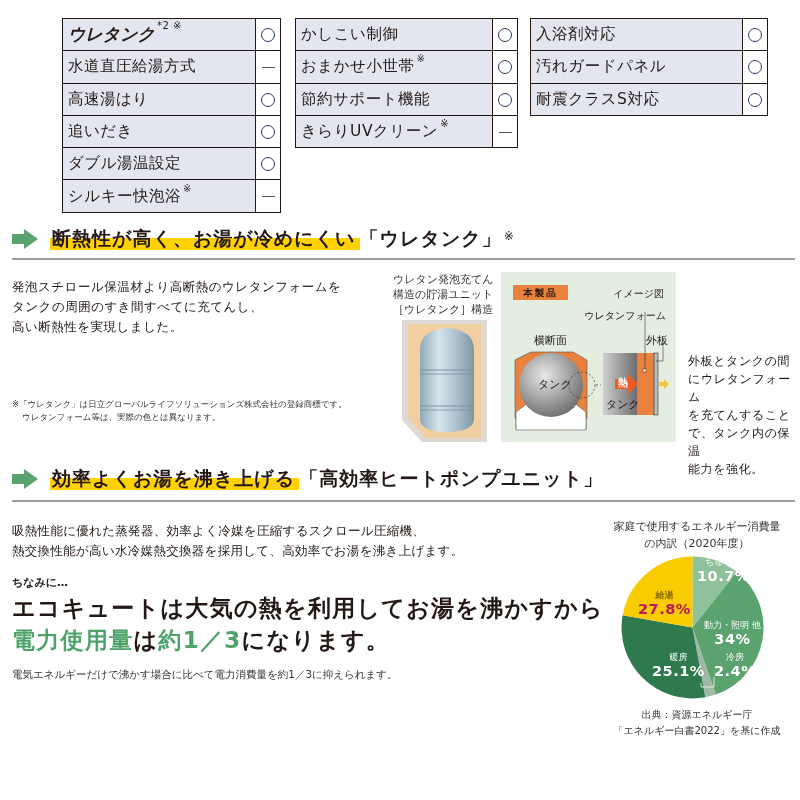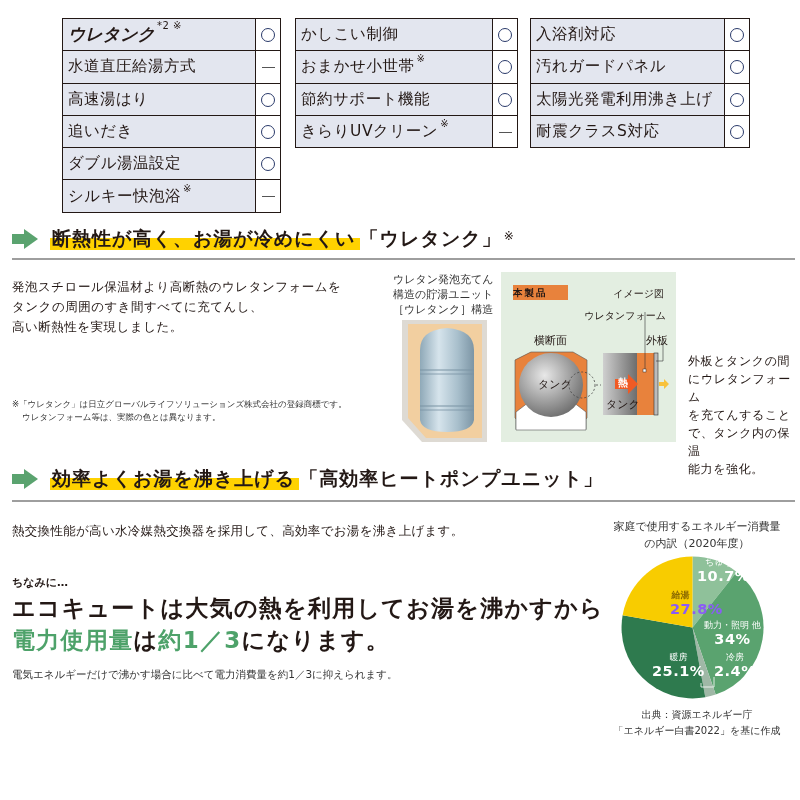--- a/index.html
+++ b/index.html
@@ -9,21 +9,21 @@
     
     .ftable { position: absolute; top: 18px; border-collapse: collapse; }
     .ftable td { border: 1px solid #231815; height: 32.3px; font-size: 15.5px; }
     .ftable td.lbl { background: #e3e6ef; padding-left: 5px; white-space: nowrap; letter-spacing: 0.5px; }
     .ftable td.mark { background: #ffffff; width: 25px; text-align: center; }
     .ft1 { left: 62px; }
     .ft1 td.lbl { width: 193px; }
     .ft2 { left: 295px; padding-left: 17px; }
     .ft2 td.lbl { width: 197px; }
     .ft3 { left: 530px; }
-    .ft3 td.lbl { width: 194px; }
+    .ft3 td.lbl { width: 212px; }
     .ftable td.small { font-size: 11.5px; letter-spacing: -0.3px; }
     .ring { display: inline-block; width: 14px; height: 14px; border: 1.3px solid #2a3a6a; border-radius: 50%; vertical-align: middle; }
     .dash { display: inline-block; width: 13px; height: 1px; background: #555; vertical-align: middle; }
     .sup { font-size: 10px; vertical-align: top; margin-left: 2px; position: relative; top: -3px; }
     .brand { font-weight: bold; font-style: italic; font-size: 17px; letter-spacing: 0; }
 
     
     .sec-head { position: absolute; left: 12px; height: 34px; display: flex; align-items: center; }
     .arrow { width: 26px; height: 20px; margin-right: 12px; position: relative; }
     .arrow .shaft { position: absolute; left: 0; top: 5px; width: 14px; height: 10px; background: #5aa36f; }
@@ -32,21 +32,21 @@
     .hl-rest { font-size: 19px; font-weight: bold; letter-spacing: 1px; }
     .sec-rule { position: absolute; left: 12px; width: 783px; height: 2px; background: #9e9e9e; }
 
     
     .s1-body { position: absolute; left: 12px; top: 277px; font-size: 12.5px; line-height: 20px; letter-spacing: 0.5px; }
     .s1-note { position: absolute; left: 12px; top: 398px; font-size: 8.5px; line-height: 13px; color: #333; }
     .s1-note .ind { padding-left: 10px; }
     .tank-cap { position: absolute; left: 393px; top: 272px; font-size: 11px; line-height: 15px; color: #333; }
     .tank-img { position: absolute; left: 402px; top: 320px; width: 85px; height: 122px; }
     .diagram { position: absolute; left: 501px; top: 272px; width: 175px; height: 170px; background: #e3eee1; }
-    .d-badge { position: absolute; left: 12px; top: 13px; width: 55px; height: 15px; background: #e8823c; color: #231815; font-size: 9.5px; font-weight: bold; text-align: left; line-height: 15px; letter-spacing: 2px; }
+    .d-badge { position: absolute; left: 12px; top: 13px; width: 55px; height: 15px; background: #e8823c; color: #231815; font-size: 9.5px; font-weight: bold; text-align: center; line-height: 15px; letter-spacing: 2px; }
     .d-img-label { position: absolute; right: 12px; top: 15px; font-size: 10px; }
     .d-urethane { position: absolute; right: 10px; top: 37px; font-size: 10px; }
     .d-cross { position: absolute; left: 33px; top: 61px; font-size: 11px; }
     .d-outer { position: absolute; right: 8px; top: 61px; font-size: 11px; }
     .d-svg { position: absolute; left: 0; top: 0; }
     .s1-side { position: absolute; left: 688px; top: 352px; font-size: 12px; line-height: 18px; letter-spacing: 0.6px; }
 
     
     .s2-body { position: absolute; left: 12px; top: 521px; font-size: 12.5px; line-height: 20px; letter-spacing: 0.3px; }
     .s2-aside { position: absolute; left: 12px; top: 575px; font-size: 11px; font-weight: bold; }
@@ -55,21 +55,21 @@
     .s2-small { position: absolute; left: 12px; top: 665px; font-size: 10.5px; line-height: 18px; color: #333; }
 
     
     .pie-title { position: absolute; left: 594px; top: 518px; width: 206px; text-align: center; font-size: 11px; line-height: 17px; color: #333; }
     .pie-svg { position: absolute; left: 620px; top: 555px; }
     .pie-lbl { position: absolute; color: #fff; font-weight: bold; text-align: center; }
     .pie-lbl .n { font-size: 9px; display: block; line-height: 11px; font-weight: normal; }
     .pie-lbl .v { font-size: 14.5px; display: block; line-height: 16px; letter-spacing: 0.5px; }
     .pie-lbl.dark { color: #4a3b00; }
     .pie-lbl.dark .n { color: #8b6a00; font-weight: bold; }
-    .pie-lbl.dark .v { color: #8b5cf6; margin-left: 32px; }
+    .pie-lbl.dark .v { color: #be185d; }
     .pie-src { position: absolute; left: 594px; top: 707px; width: 206px; text-align: center; font-size: 10px; line-height: 16px; color: #333; }
   </style>
 </head>
 <body>
 
 <table class="ftable ft1">
   <tbody>
       <tr>
     <td class="lbl"><span class="brand">ウレタンク</span><span class="sup">*2 ※</span></td>
     <td class="mark"><span class="ring"></span></td>
@@ -119,24 +119,20 @@
   </table>
 
 <table class="ftable ft3">
   <tbody>
       <tr>
     <td class="lbl">入浴剤対応</td>
     <td class="mark"><span class="ring"></span></td>
   </tr>
   <tr>
     <td class="lbl">汚れガードパネル</td>
-    <td class="mark"><span class="ring"></span></td>
-  </tr>
-  <tr>
-    <td class="lbl">太陽光発電利用沸き上げ</td>
     <td class="mark"><span class="ring"></span></td>
   </tr>
   <tr>
     <td class="lbl">耐震クラスS対応</td>
     <td class="mark"><span class="ring"></span></td>
   </tr>
 </tbody>
   </table>
 
 <div class="sec-head" style="top:222px;text-align:center;">
@@ -233,20 +229,21 @@
   <div class="arrow">
       <div class="shaft"></div>
       <div class="head"></div>
     </div>
   <span class="hl">効率よくお湯を沸き上げる</span>
   <span class="hl-rest">「高効率ヒートポンプユニット」</span>
 </div>
 <div class="sec-rule" style="top:500px;"></div>
 
 <div class="s2-body">
+  <div>吸熱性能に優れた蒸発器、効率よく冷媒を圧縮するスクロール圧縮機、</div>
   <div>熱交換性能が高い水冷媒熱交換器を採用して、高効率でお湯を沸き上げます。</div>
 </div>
 <div class="s2-aside">ちなみに…</div>
 <div class="s2-big">
   <div>エコキュートは大気の熱を利用してお湯を沸かすから</div>
   <div>
     <span class="g">電力使用量</span><span>は</span><span class="g">約1／3</span><span>になります。</span>
   </div>
 </div>
 <div class="s2-small">

